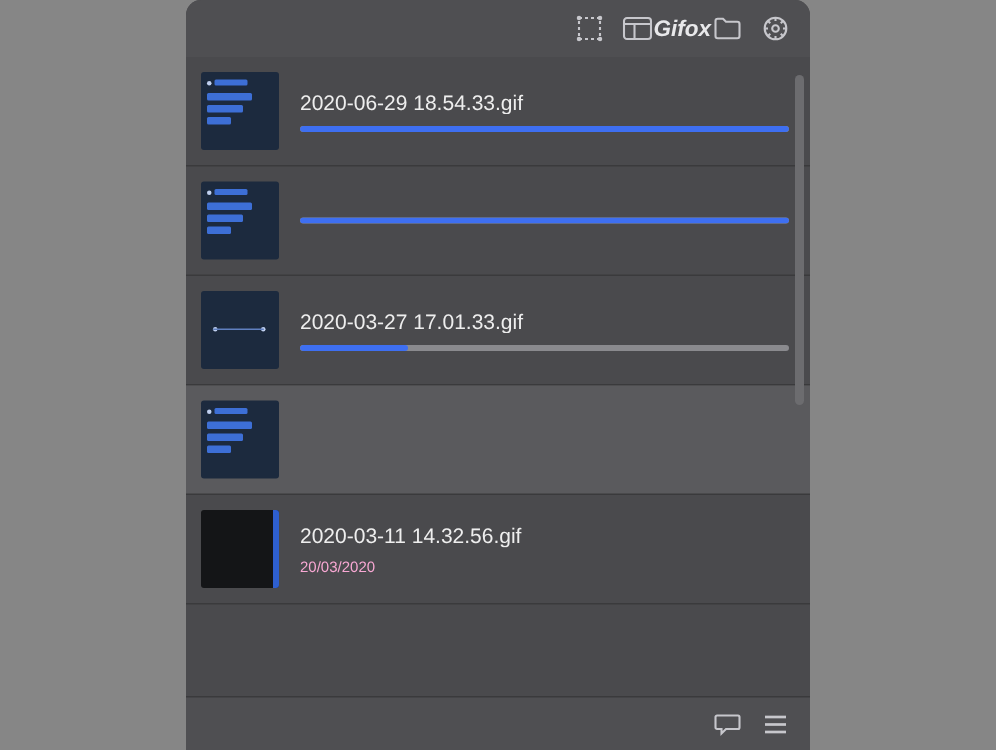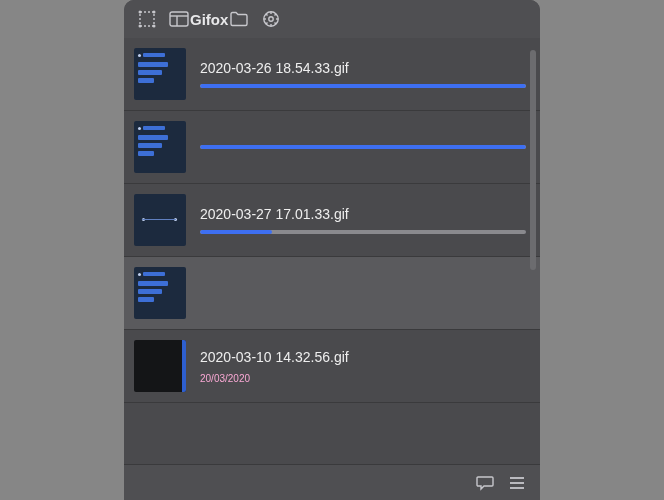--- a/index.html
+++ b/index.html
@@ -19,24 +19,25 @@
       background: #4a4a4d;
       border-radius: 10px 10px 0 0;
       display: flex;
       flex-direction: column;
       position: relative;
     }
     .titlebar {
       height: 38px;
       display: flex;
       align-items: center;
-      justify-content: flex-start;
+      justify-content: flex-end;
       padding: 0 12px;
       background: #4f4f52;
       border-radius: 10px 10px 0 0;
+      font-style: italic;
     }
     .titlebar-left, .titlebar-right {
       display: flex;
       gap: 10px;
       align-items: center;
     }
     .titlebar-title {
       font-size: 15px;
       font-weight: 600;
       color: #e8e8ea;
@@ -200,21 +201,21 @@
     <div class="list" id="recordings-list">
         <div class="item">
           <div class="thumb">
       <div class="thumb-dot" style="left:4px;top:6px"></div>
       <div class="thumb-bar" style="left:9px;top:5px;width:22px;height:4px"></div>
       <div class="thumb-bar" style="left:4px;top:14px;width:30px;height:5px"></div>
       <div class="thumb-bar" style="left:4px;top:22px;width:24px;height:5px"></div>
       <div class="thumb-bar" style="left:4px;top:30px;width:16px;height:5px"></div>
     </div>
           <div class="item-info">
-            <div class="item-name">2020-03-26 18.54.33.gif</div>
+            <div class="item-name">2020-06-29 18.54.33.gif</div>
             <div class="progress">
               <div class="progress-fill" style="width: 100%;"></div>
             </div>
           </div>
         </div>
         <div class="item">
           <div class="thumb">
       <div class="thumb-dot" style="left:4px;top:6px"></div>
       <div class="thumb-bar" style="left:9px;top:5px;width:22px;height:4px"></div>
       <div class="thumb-bar" style="left:4px;top:14px;width:30px;height:5px"></div>
@@ -247,21 +248,21 @@
       <div class="thumb-bar" style="left:4px;top:14px;width:30px;height:5px"></div>
       <div class="thumb-bar" style="left:4px;top:22px;width:24px;height:5px"></div>
       <div class="thumb-bar" style="left:4px;top:30px;width:16px;height:5px"></div>
     </div>
         </div>
         <div class="item">
           <div class="thumb dark">
             <div class="thumb-strip"></div>
           </div>
           <div class="item-info">
-            <div class="item-name">2020-03-10 14.32.56.gif</div>
+            <div class="item-name">2020-03-11 14.32.56.gif</div>
             <div class="item-date">20/03/2020</div>
           </div>
         </div>
       </div>
     <div class="scrollbar"></div>
   </div>
 
   <div class="footer">
     <div class="icon-btn">
       <svg width="18" height="16" viewBox="0 0 18 16" fill="none">

